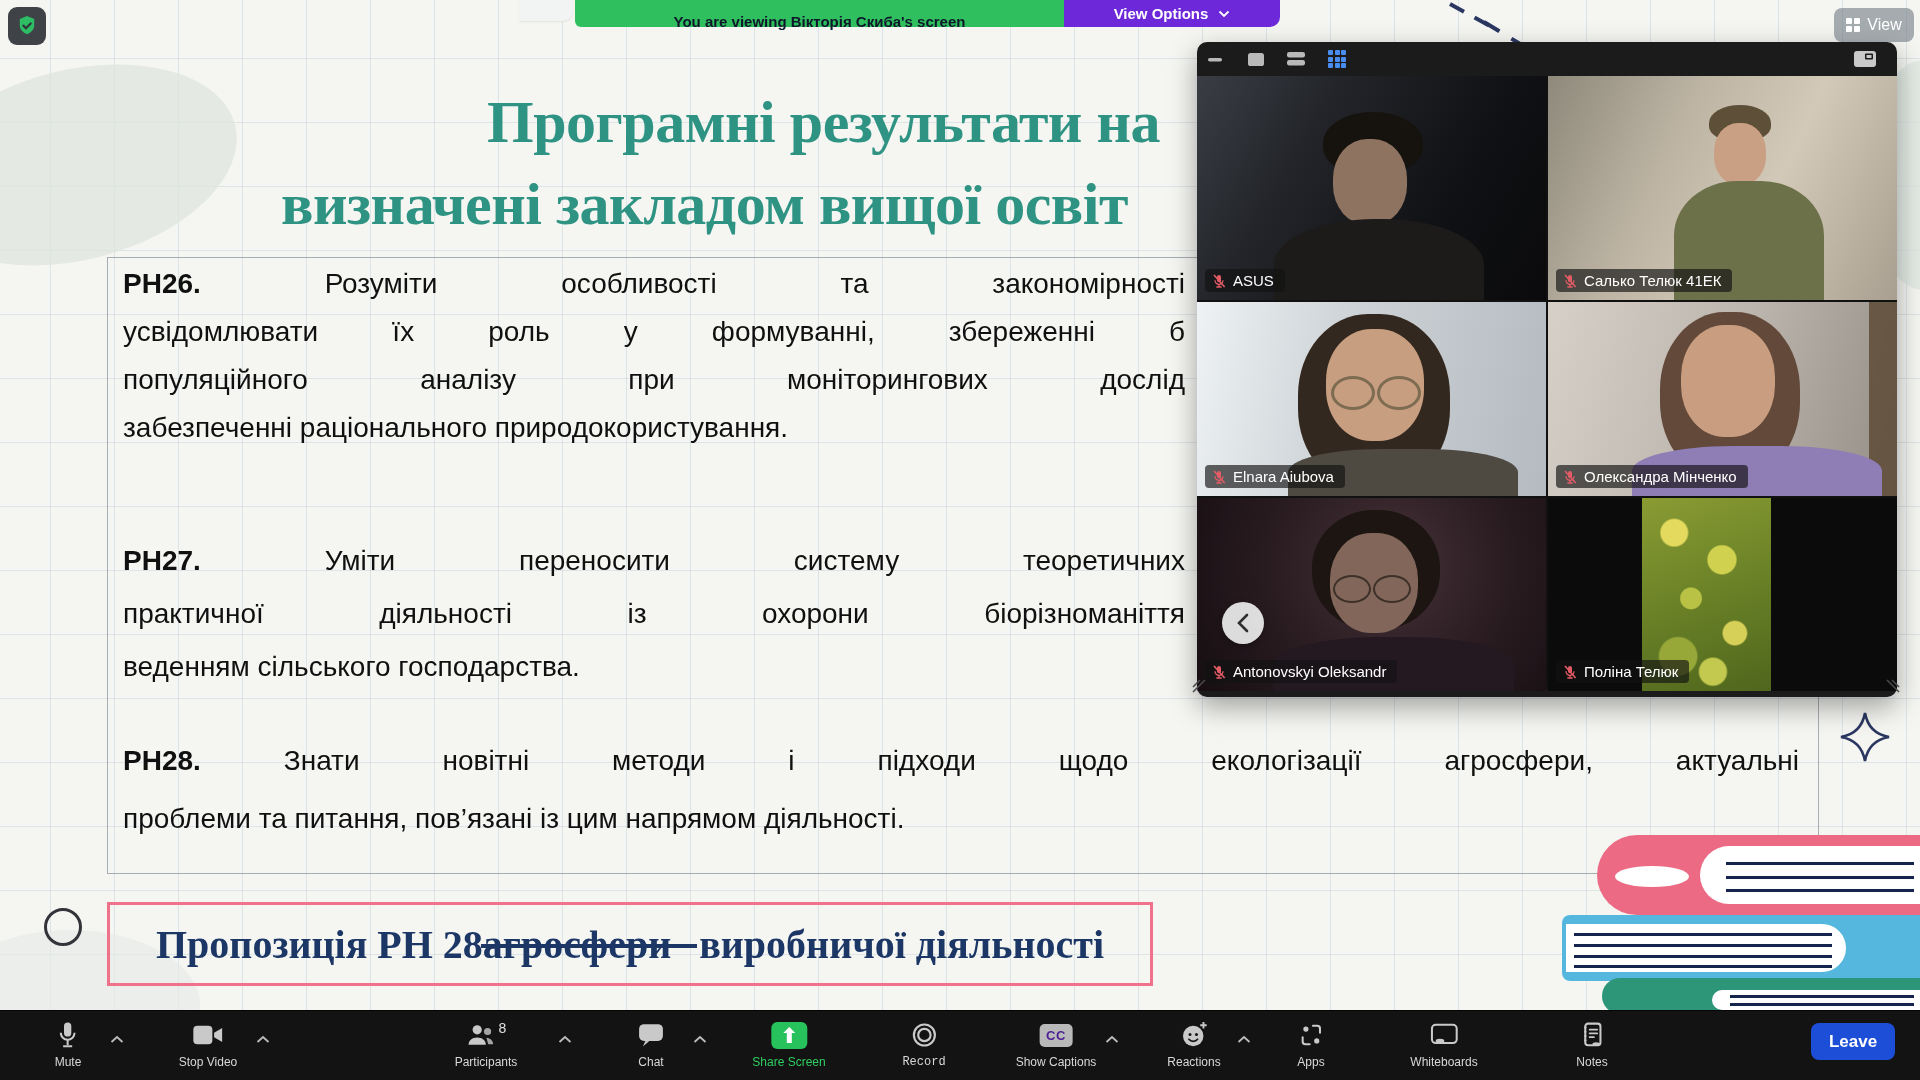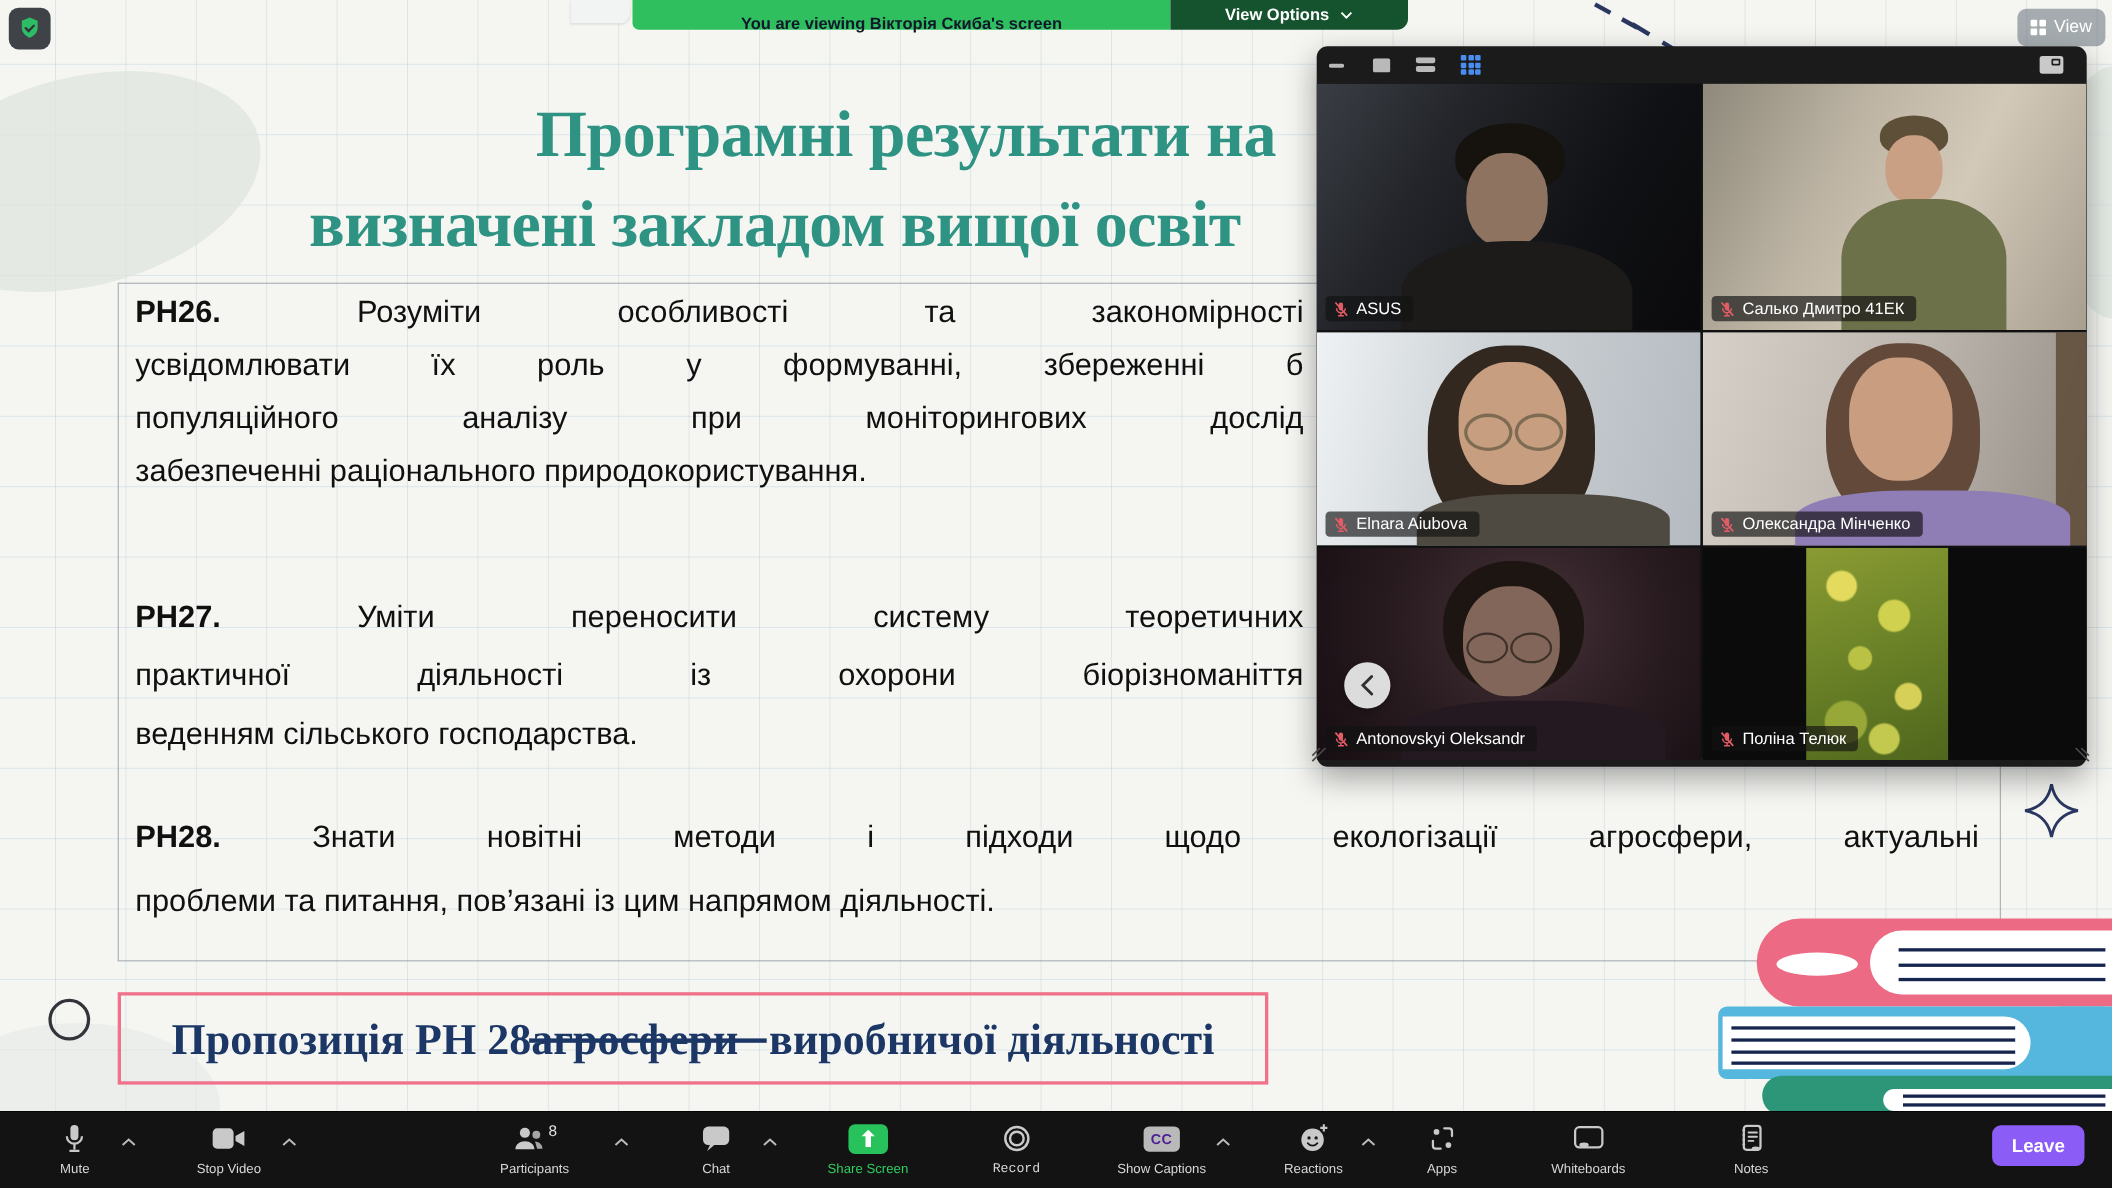--- a/index.html
+++ b/index.html
@@ -58,21 +58,21 @@
   .bk-teal .pages{position:absolute;left:110px;top:12px;right:0;height:20px;background:#fff;border-radius:12px 0 0 12px;}
   .bline{position:absolute;left:26px;right:6px;height:3px;background:#16254e;}
 
   
   .sec-badge{position:absolute;left:8px;top:7px;width:38px;height:38px;background:#3f4347;border-radius:9px;
     display:flex;align-items:center;justify-content:center;z-index:60;}
   .white-stub{position:absolute;left:519px;top:0;width:54px;height:21px;background:#f2f3f3;border-radius:0 0 10px 0;z-index:59;box-shadow:0 1px 2px rgba(0,0,0,.08);}
   .share-banner{position:absolute;left:575px;top:0;width:489px;height:27px;background:#2fbf5f;
     border-radius:0 0 0 6px;display:flex;align-items:center;justify-content:center;z-index:60;}
   .share-banner .msg{font-size:15px;font-weight:700;color:#0f172a;margin-top:16px;}
-  .view-options{position:absolute;left:1064px;top:0;width:216px;height:27px;background:#14532d;
+  .view-options{position:absolute;left:1064px;top:0;width:216px;height:27px;background:#6d28d9;
     border-radius:0 0 10px 0;display:flex;align-items:center;justify-content:center;gap:10px;z-index:60;cursor:pointer;}
   .view-options .vo-label{color:#fff;font-size:15px;font-weight:600;}
   .view-btn{position:absolute;left:1834px;top:8px;width:80px;height:34px;border-radius:8px;
     background:rgba(99,109,119,.55);display:flex;align-items:center;justify-content:center;gap:7px;z-index:60;cursor:pointer;}
   .view-btn .vlabel{color:#fff;font-size:16px;}
   .vgrid{display:grid;grid-template-columns:6px 6px;grid-template-rows:6px 6px;gap:2px;}
   .vgrid i{background:#fff;border-radius:1px;}
 
   
   .vpanel{position:absolute;left:1197px;top:42px;width:700px;height:655px;background:#1b1b1b;
@@ -134,21 +134,21 @@
   .toolbar{position:absolute;left:0;top:1010px;width:1920px;height:70px;background:#131313;z-index:100;border-top:1px solid #050505;}
   .titem{position:absolute;top:9px;transform:translateX(-50%);display:flex;flex-direction:column;align-items:center;gap:5px;cursor:pointer;}
   .titem .lbl{color:#d8d8d8;font-size:12px;white-space:nowrap;}
   .titem .ic{height:30px;display:flex;align-items:center;justify-content:center;}
   .tcaret{position:absolute;top:19px;transform:translateX(-50%);cursor:pointer;}
   .sharelbl{color:#2fce60 !important;}
   .share-ic{width:36px;height:27px;background:#27c25b;border-radius:6px;display:flex;align-items:center;justify-content:center;}
   .cc-ic{width:33px;height:23px;background:#b9b9b9;border-radius:5px;display:flex;align-items:center;justify-content:center;
     color:#4c1d95;font-weight:700;font-size:13px;letter-spacing:.5px;}
   .pcount{color:#e0e0e0;font-size:14px;position:relative;top:-7px;margin-left:3px;}
-  .leave-btn{position:absolute;left:1811px;top:12px;width:84px;height:37px;background:#8b5cf6;border-radius:8px;
+  .leave-btn{position:absolute;left:1811px;top:12px;width:84px;height:37px;background:#1d4ed8;border-radius:8px;
     display:flex;align-items:center;justify-content:center;color:#fff;font-weight:700;font-size:17px;cursor:pointer;}
 </style>
 </head>
 <body>
 
 <div class="stage">
 
   <div class="slide">
     <div class="blob b1"></div>
     <div class="blob b2"></div>
@@ -313,21 +313,21 @@
             <div class="face"></div>
             <div class="bodyp"></div>
         </div>
         <div class="tag">
           <svg width="16" height="16" viewBox="0 0 24 24">
             <path d="M12 3a3 3 0 0 1 3 3v5a3 3 0 0 1-6 0V6a3 3 0 0 1 3-3z" fill="#e25c66"></path>
             <path d="M6 11a6 6 0 0 0 12 0" stroke="#e25c66" stroke-width="2" fill="none"></path>
             <path d="M12 17v4M8 21h8" stroke="#e25c66" stroke-width="2"></path>
             <path d="M4.5 3l16 18" stroke="#e25c66" stroke-width="2.4"></path>
           </svg>
-          <span>Салько Дмитро 41ЕК</span>
+          <span>Салько Телюк 41ЕК</span>
         </div>
       </div>
 
       <div class="tile">
         <div class="scene s3">
           <div class="hair"></div>
             <div class="face"></div>
             <div class="gl l"></div>
             <div class="gl r"></div>
             <div class="bodyp"></div>

